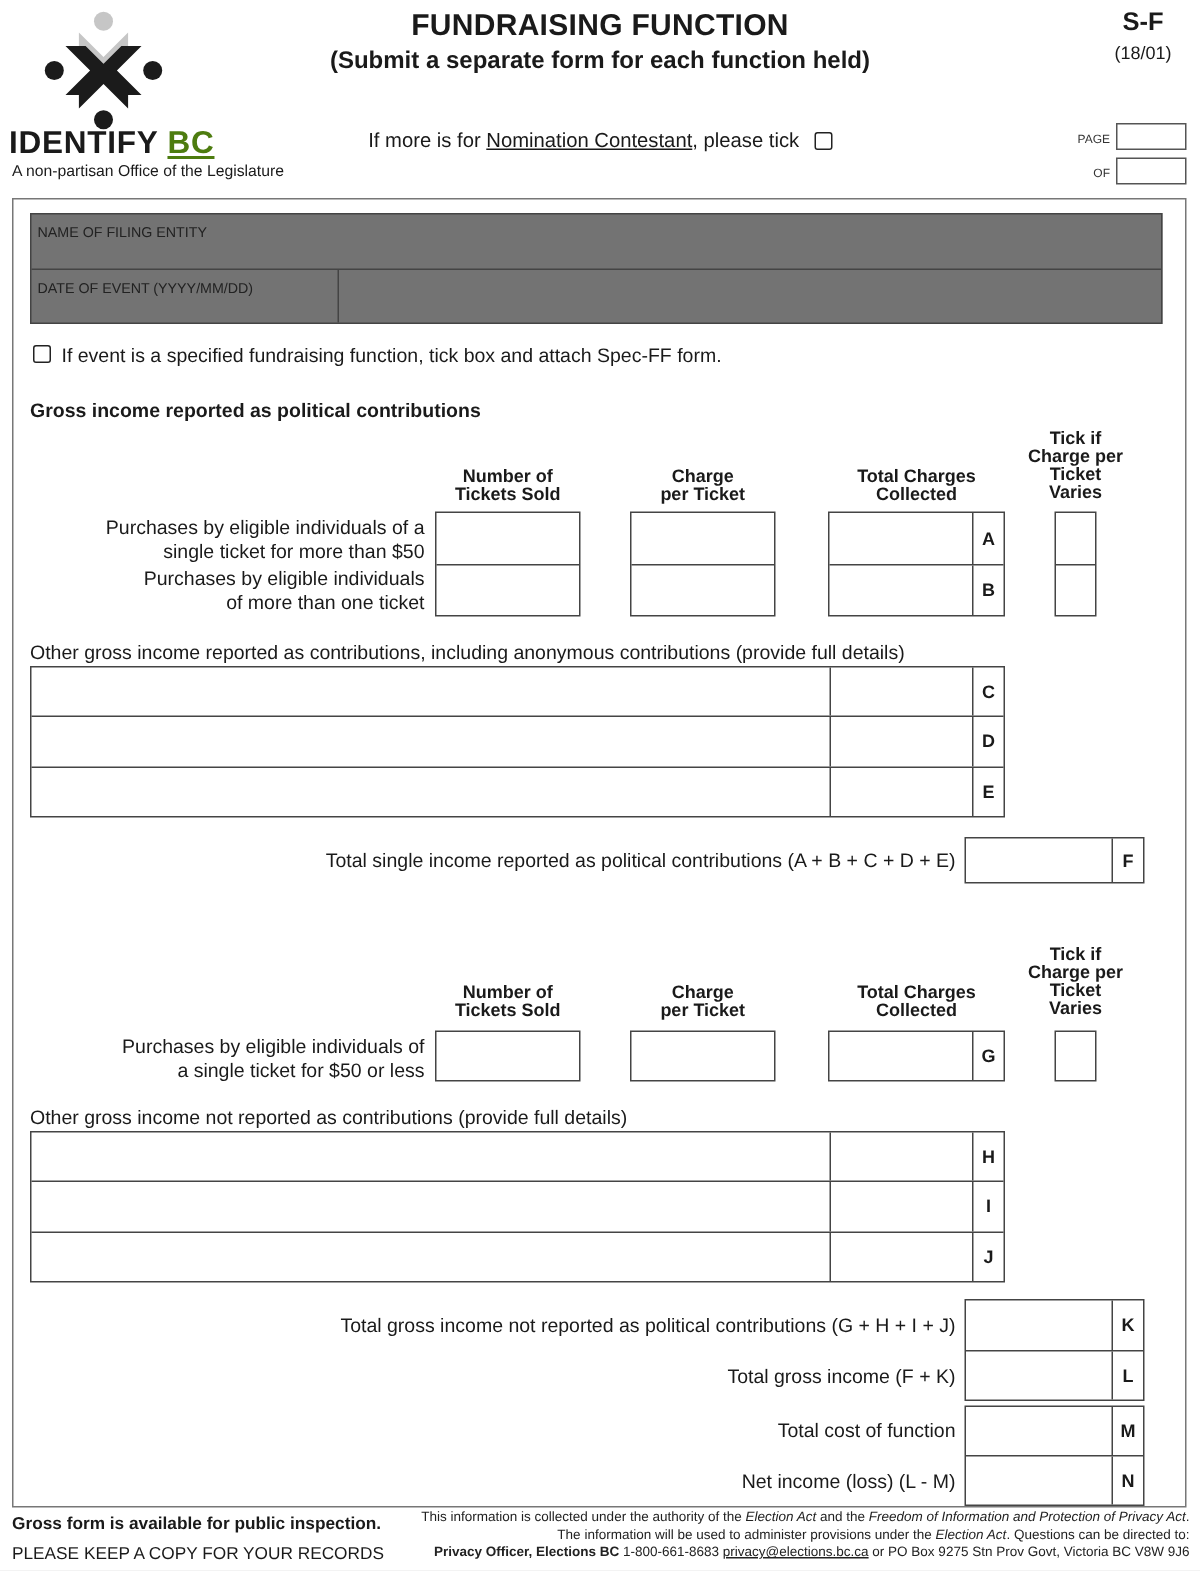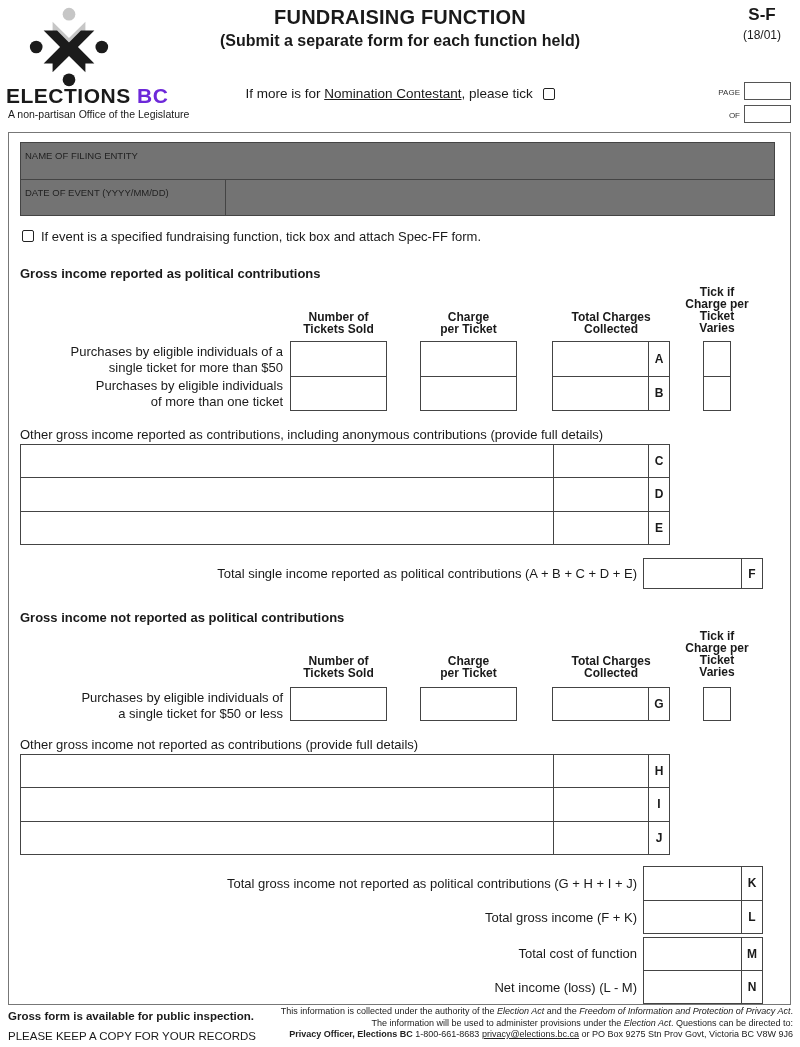--- a/index.html
+++ b/index.html
@@ -14,21 +14,21 @@
   .ctr { text-align:center; }
   .rgt { text-align:right; }
   .pre { white-space:pre-line; }
 
   
   .title      { font-size:20px; font-weight:bold; letter-spacing:.2px; }
   .subtitle   { font-size:16px; font-weight:bold; }
   .form-code  { font-size:17px; font-weight:bold; }
   .form-ver   { font-size:12px; margin-top:3px; }
   .brand      { font-size:21px; font-weight:800; letter-spacing:.5px; }
-  .brand .bc  { color:#6d28d9; }
+  .brand .bc  { color:#4d7c0f;text-decoration:underline; }
   .tagline    { font-size:10.5px; }
   .nom-line   { font-size:13.5px; }
   .nom-under  { text-decoration:underline; }
   .tickbox {
     display:inline-block; width:12px; height:12px;
     border:1.6px solid #222; border-radius:2px; background:#fff;
     vertical-align:-2px;
   }
   .pg-label { font-size:8px; color:#333; }
   .pg-box   { border:1.4px solid #555; background:#fff; width:47px; height:18px; }
@@ -88,21 +88,21 @@
           <path d="M28,20 L50,42 L72,20 L72,38 L50,60 L28,38 Z"></path>
         </g>
       </defs>
       <use href="#fig" fill="#c6c6c6"></use>
       <use href="#fig" fill="#1b1b1b" transform="rotate(90 50 54)"></use>
       <use href="#fig" fill="#1b1b1b" transform="rotate(180 50 54)"></use>
       <use href="#fig" fill="#1b1b1b" transform="rotate(270 50 54)"></use>
     </svg>
   </div>
   <div class="abs brand" style="left:6px; top:84px; width:170px;">
-    <span>ELECTIONS</span>
+    <span>IDENTIFY</span>
     <span class="bc">BC</span>
   </div>
   <div class="abs tagline" style="left:8px; top:108px; width:200px;">A non-partisan Office of the Legislature</div>
 
   <div class="abs title ctr" style="left:200px; top:6px; width:400px;">FUNDRAISING FUNCTION</div>
   <div class="abs subtitle ctr" style="left:180px; top:32px; width:440px;">(Submit a separate form for each function held)</div>
 
   <div class="abs ctr" style="right:8px; top:5px; width:60px;">
     <div class="form-code">S-F</div>
     <div class="form-ver">(18/01)</div>
@@ -196,21 +196,20 @@
   </div>
 
   <div class="abs row-label rgt" style="left:150px; top:566px; width:487px;">Total single income reported as political contributions (A + B + C + D + E)</div>
   <div class="abs grp" style="left:643px; top:558px; width:120px; height:31px;">
     <div class="cell">
       <div class="fill"></div>
       <div class="letter-cell">F</div>
     </div>
   </div>
 
-  <div class="abs sec-head" style="left:20px; top:610px;">Gross income not reported as political contributions</div>
 
   <div class="abs col-head ctr pre" style="left:290px; top:655px; width:97px;">Number of
 Tickets Sold</div>
   <div class="abs col-head ctr pre" style="left:420px; top:655px; width:97px;">Charge
 per Ticket</div>
   <div class="abs col-head ctr pre" style="left:552px; top:655px; width:118px;">Total Charges
 Collected</div>
   <div class="abs col-head ctr pre" style="left:668px; top:630px; width:98px;">Tick if
 Charge per
 Ticket

